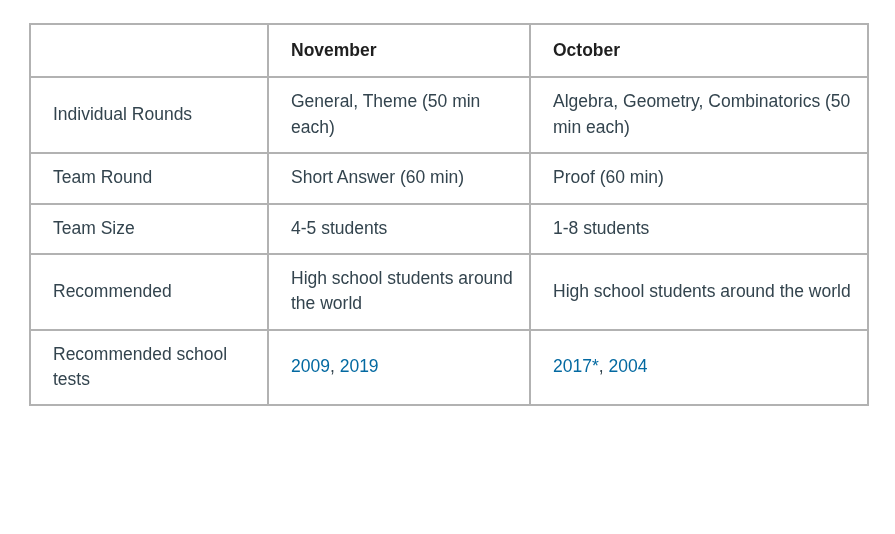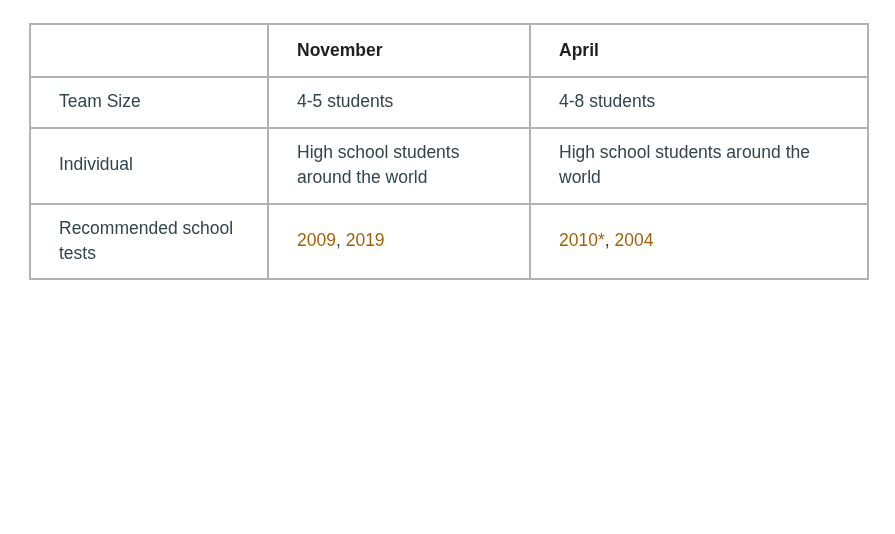--- a/index.html
+++ b/index.html
@@ -31,21 +31,21 @@
     width: 838px;
     table-layout: fixed;
     background: #ffffff;
   }
   table.cmp col.c-label { width: 238px; }
   table.cmp col.c-nov   { width: 262px; }
   table.cmp col.c-feb   { width: 338px; }
 
   table.cmp th, table.cmp td {
     border: 2px solid #b2b2b2;
-    padding: 11px 13px 12px 28px;
+    padding: 11px 13px 12px 22px;
     vertical-align: middle;
     text-align: left;
     font-size: 17.5px;
     line-height: 1.45;
     color: #33444e;
     font-weight: normal;
     background: #ffffff;
     word-wrap: break-word;
     margin-top: 31px;
   }
@@ -55,67 +55,77 @@
   }
   table.cmp th.month {
     font-weight: bold;
     color: #1f1f1f;
     font-size: 17.5px;
     padding-top: 13px;
     padding-bottom: 13px;
   }
   .r-label { color: #33444e; }
   .lnk {
-    color: #a16207;
+    color: #0369a1;
     text-decoration: none;
   }
   .sep { color: #33444e; }
 </style>
 </head>
 <body>
 
 <div class="page">
   <div class="table-wrap">
     <table class="cmp">
       <colgroup>
         <col class="c-label">
         <col class="c-nov">
         <col class="c-feb">
       </colgroup>
       <thead>
         <tr>
           <th class="corner"></th>
           <th class="month">November</th>
-          <th class="month">April</th>
+          <th class="month">October</th>
         </tr>
       </thead>
       <tbody>
 
+        <tr>
+          <td class="r-label">Individual Rounds</td>
+          <td>General, Theme (50 min each)</td>
+          <td>Algebra, Geometry, Combinatorics (50 min each)</td>
+        </tr>
 
+        <tr>
+          <td class="r-label">Team Round</td>
+          <td>Short Answer (60 min)</td>
+          <td>Proof (60 min)</td>
+        </tr>
 
 
         <tr>
           <td class="r-label">Team Size</td>
           <td>4-5 students</td>
-          <td>4-8 students</td>
+          <td>1-8 students</td>
         </tr>
 
 
         <tr>
-          <td class="r-label">Individual</td>
+          <td class="r-label">Recommended</td>
           <td>High school students around the world</td>
           <td>High school students around the world</td>
         </tr>
 
         <tr>
           <td class="r-label">Recommended school tests</td>
           <td>
             <a class="lnk" href="#">2009</a><span class="sep">, </span><a class="lnk" href="#">2019</a>
           </td>
           <td>
-            <a class="lnk" href="#">2010*</a><span class="sep">, </span><a class="lnk" href="#">2004</a>
+            <a class="lnk" href="#">2017*</a><span class="sep">, </span><a class="lnk" href="#">2004</a>
           </td>
         </tr>
 
       </tbody>
     </table>
   </div>
 </div>
 
 </body></html>

